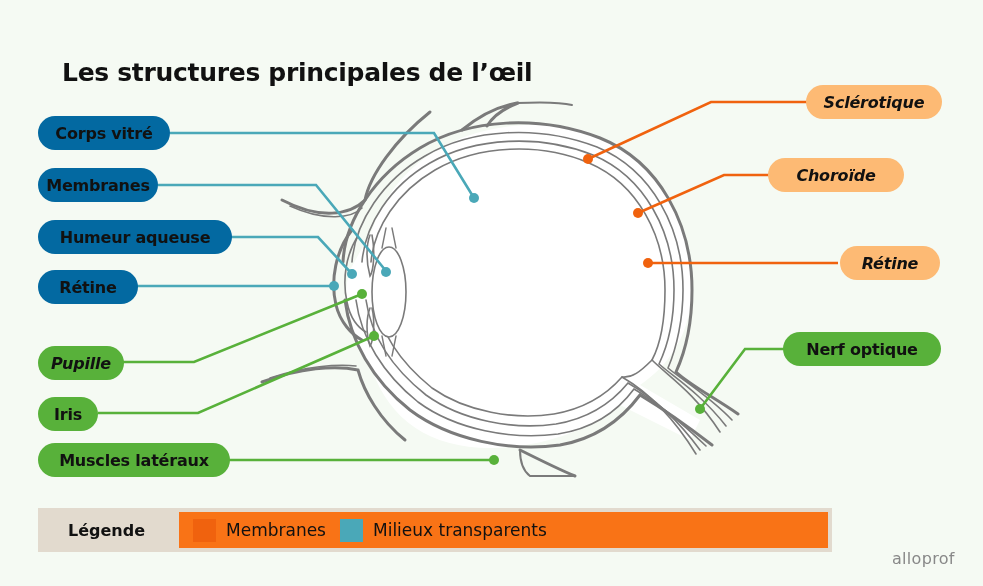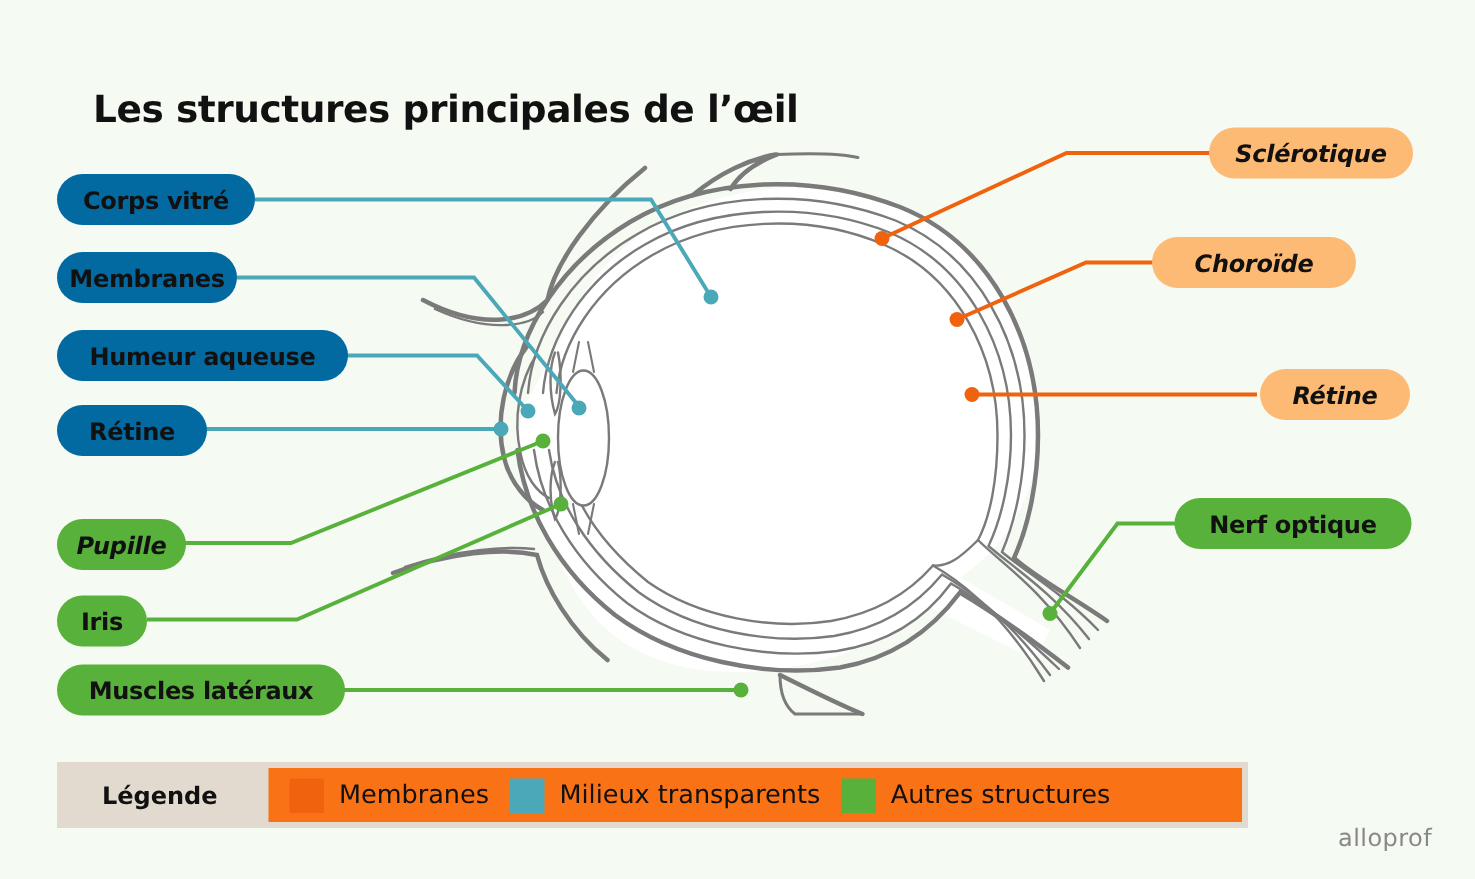--- a/index.html
+++ b/index.html
@@ -145,20 +145,16 @@
   <div class="legend-title">Légende</div>
   <div class="legend-items">
     <div class="legend-item">
       <span class="swatch" style="background:#f0620e;"></span>
       <span class="legend-label">Membranes</span>
     </div>
     <div class="legend-item">
       <span class="swatch" style="background:#4aa8b8;"></span>
       <span class="legend-label">Milieux transparents</span>
     </div>
-    <div class="legend-item">
-      <span class="swatch" style="background:#58b13a;"></span>
-      <span class="legend-label">Autres structures</span>
-    </div>
   </div>
 </div>
 
 <div class="brand">alloprof</div>
 
 </body></html>

